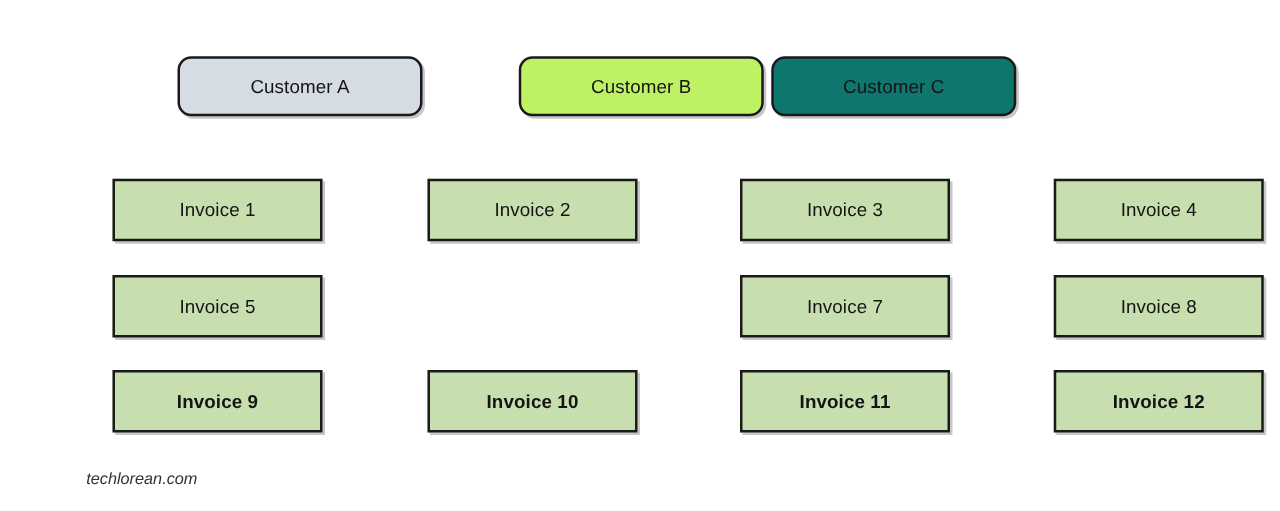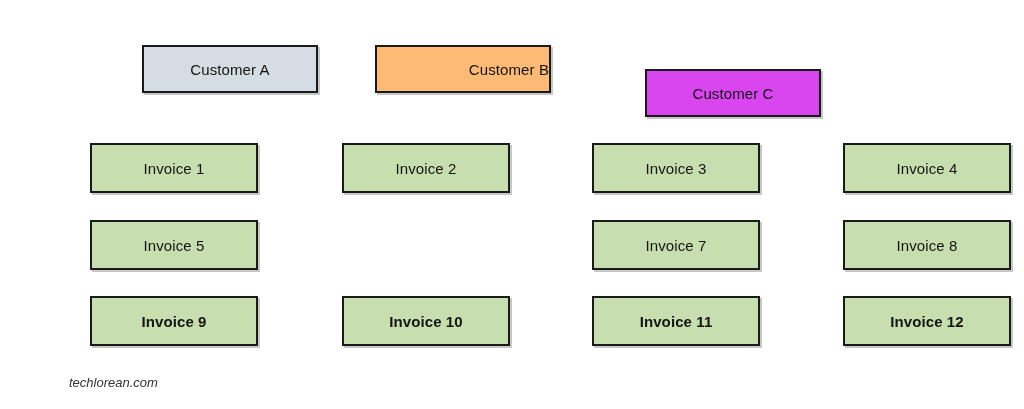--- a/index.html
+++ b/index.html
@@ -29,25 +29,26 @@
     color: #141414;
     font-size: 15px;
     line-height: 1;
     letter-spacing: 0.1px;
     box-shadow: 2px 2px 0 rgba(0,0,0,0.22);
   }
   
   .customer {
     top: 45px;
     height: 48px;
-    width: 176px;
+    width: 196px;
+    border-radius: 11px;
   }
   .cust-a { left: 142px; background: #d6dce4; }
-  .cust-b { left: 375px; background: #fdba74; justify-content: flex-end; }
-  .cust-c { left: 645px; background: #d946ef; margin-top: 24px; }
+  .cust-b { left: 415px; background: #bef264; }
+  .cust-c { left: 617px; background: #0f766e; }
 
   
   .invoice {
     height: 50px;
     width: 168px;
     background: #c7dfae;
     margin-left: 32px;
   }
   .col-1 { left: 58px; }
   .col-2 { left: 310px; }

